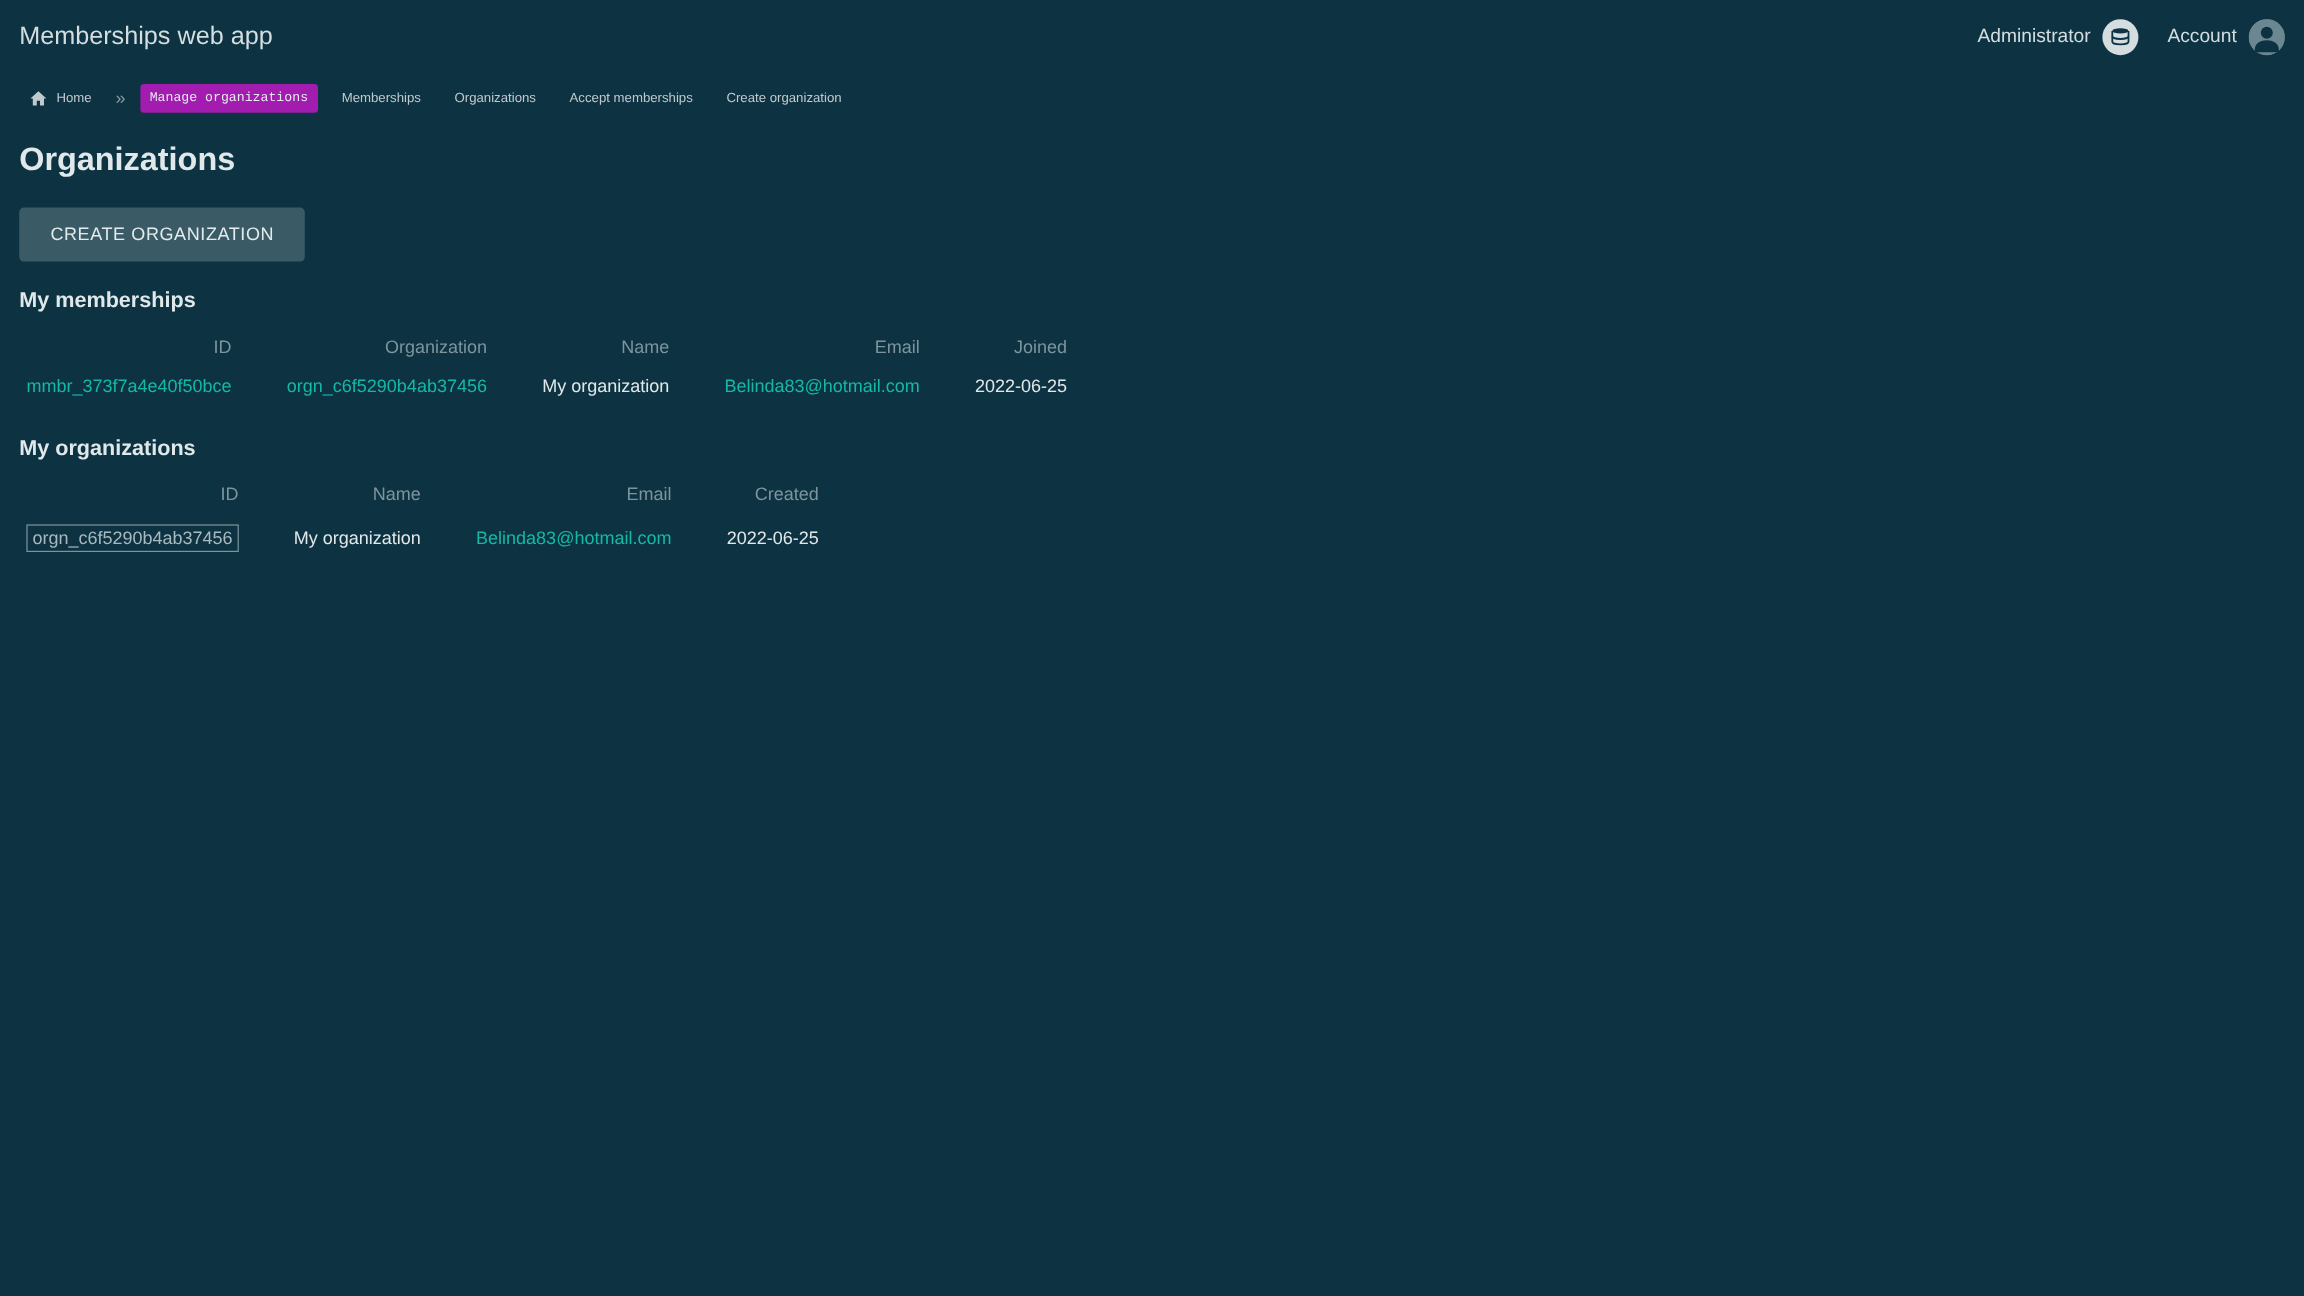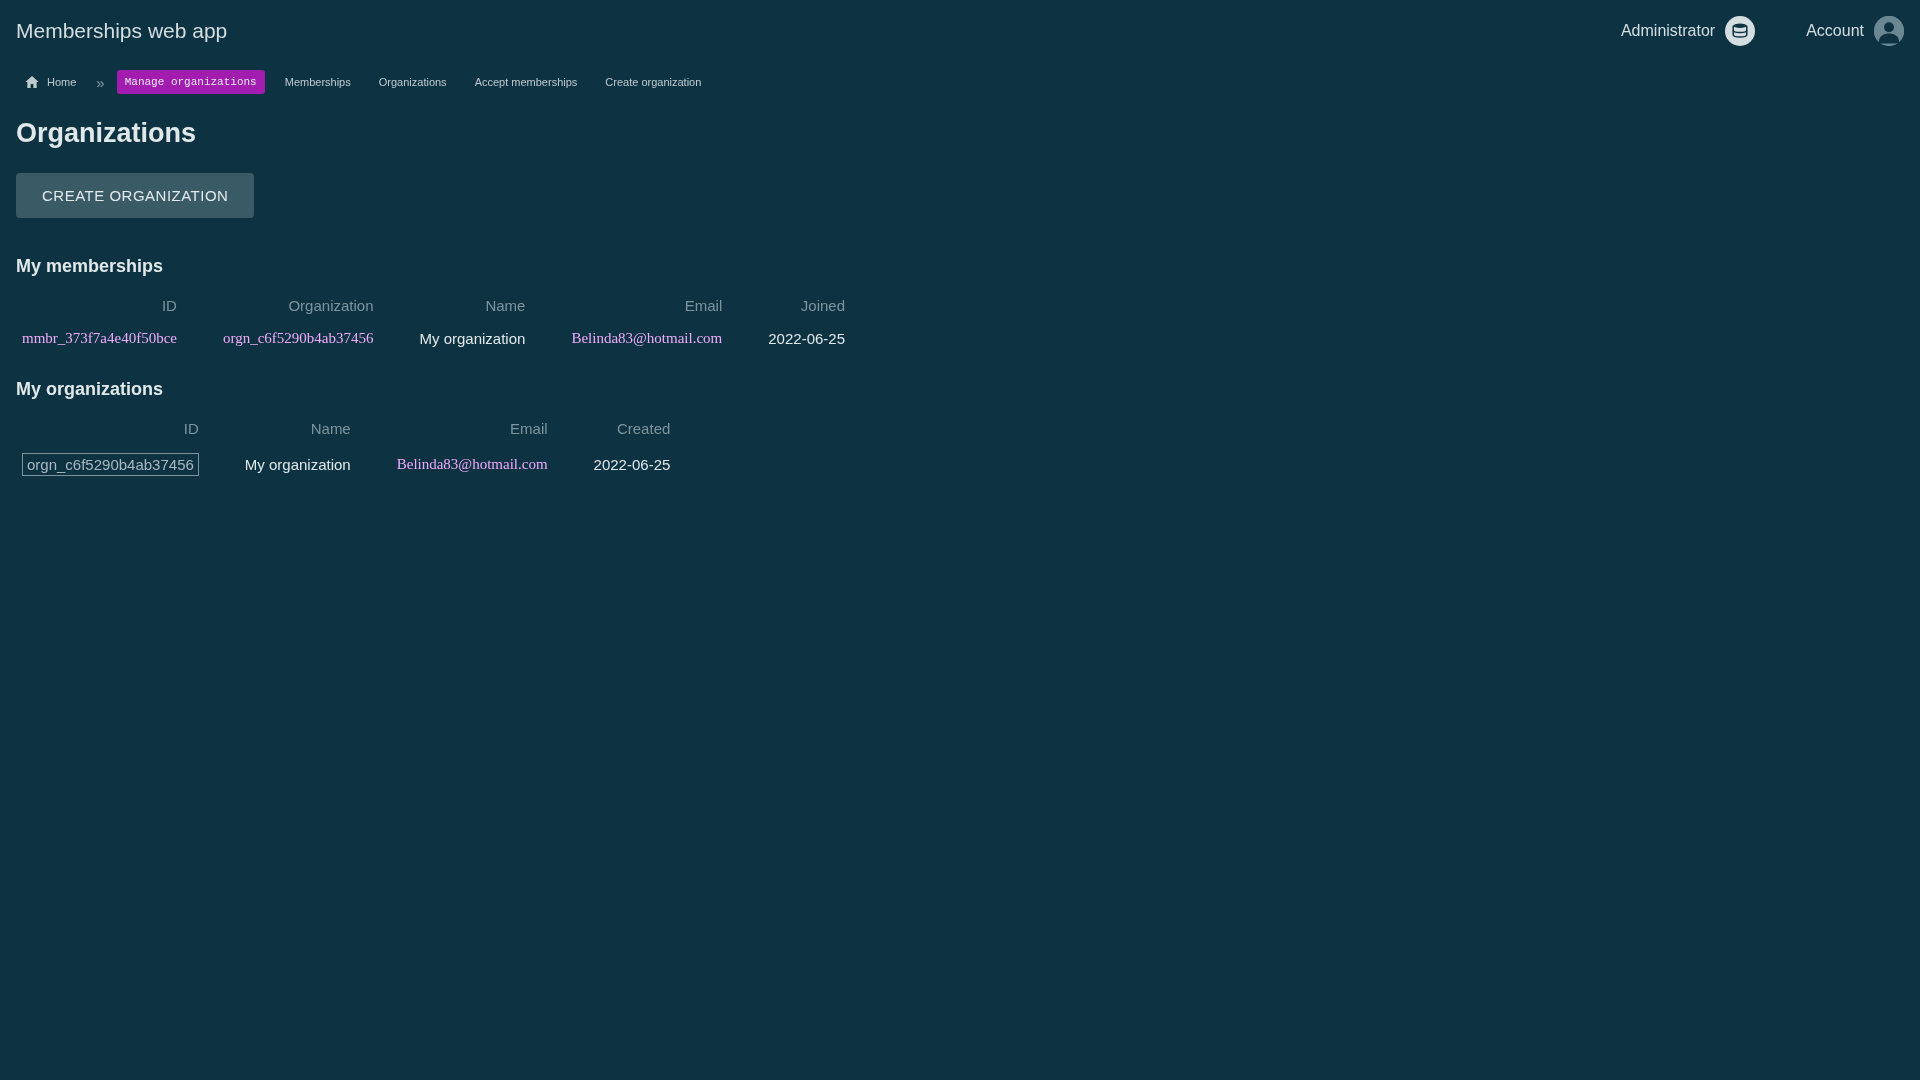--- a/index.html
+++ b/index.html
@@ -32,21 +32,20 @@
     align-items: center;
     gap: 24px;
   }
   .header-item {
     display: flex;
     align-items: center;
     gap: 10px;
     font-size: 16px;
     color: #d4dde0;
     cursor: pointer;
-    margin-left: 27px;
   }
   .header-icon {
     width: 30px;
     height: 30px;
     border-radius: 50%;
     display: flex;
     align-items: center;
     justify-content: center;
   }
   .db-icon {
@@ -109,41 +108,40 @@
     border-radius: 4px;
     cursor: pointer;
     margin-bottom: 22px;
     text-transform: uppercase;
   }
   .section-title {
     font-size: 18px;
     font-weight: 700;
     color: #e1e8ea;
     margin-bottom: 12px;
-    margin-top: 16px;
+    margin-top: 0;
   }
   table {
     border-collapse: collapse;
     margin-bottom: 24px;
   }
   th {
     text-align: right;
     font-size: 15px;
     font-weight: 400;
     color: #7e949c;
     padding: 8px 40px 8px 6px;
   }
   td {
     font-size: 15px;
     padding: 8px 40px 8px 6px;
     color: #e1e8ea;
   }
   td.muted {
-    color: #f0abfc;
-    font-family: Liberation Serif, serif;
+    color: #14b8a6;
   }
   .id-link {
     border: 1px solid #7e949c;
     padding: 2px 4px;
     color: #a8b8bf;
     cursor: pointer;
     display: inline-block;
   }
 </style>
 </head>

